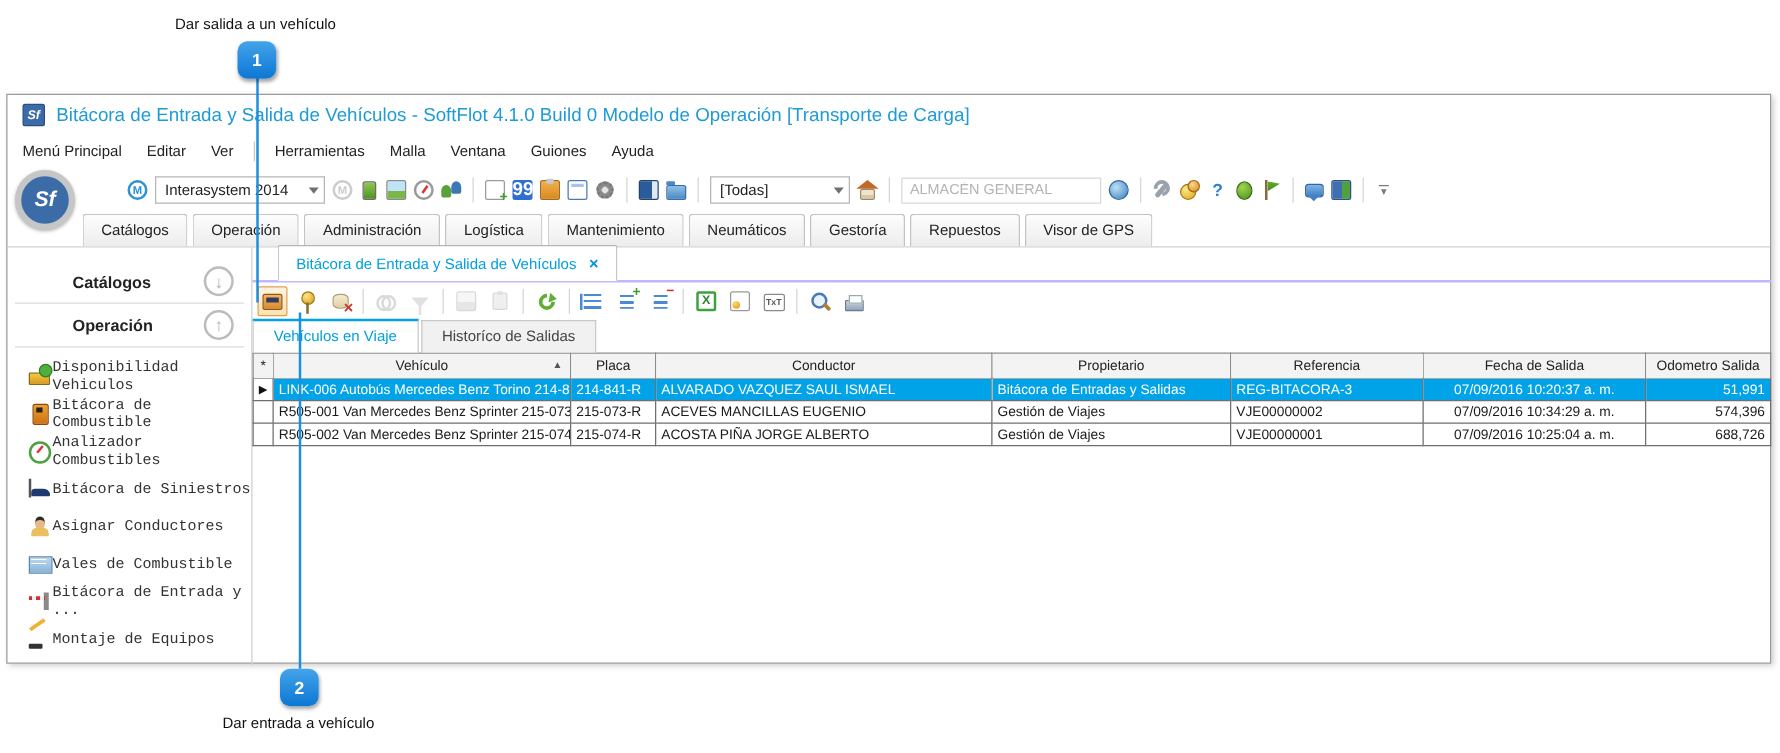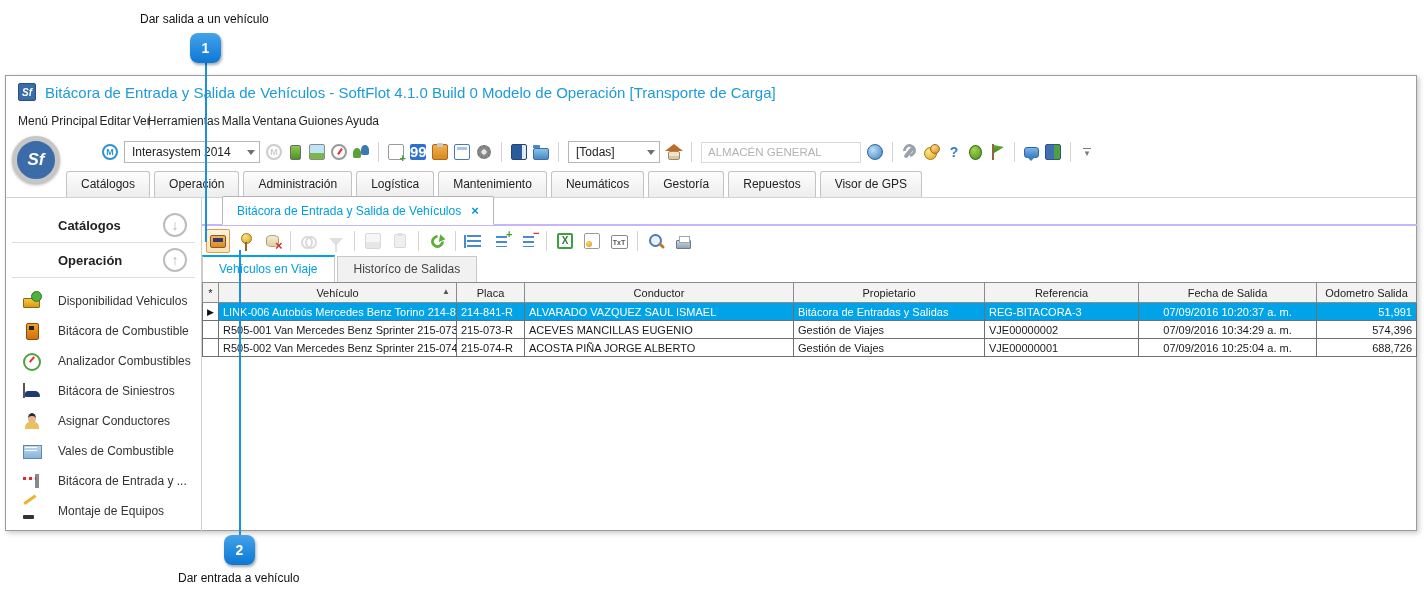--- a/index.html
+++ b/index.html
@@ -17,21 +17,21 @@
   
   .window { position:absolute; left:5px; top:75px; width:1412px; height:456px;
             background:#fff; border:1px solid #9b9b9b; box-shadow:2px 2px 5px rgba(0,0,0,.22); }
 
   .titlebar { height:32px; display:flex; align-items:center; gap:9px; padding:0 12px; }
   .app-ico { width:18px; height:18px; background:#3c6ca8; border:1px solid #2a4e7e; border-radius:2px;
              color:#fff; font-style:italic; font-weight:bold; font-size:10px;
              display:flex; align-items:center; justify-content:center; }
   .title-text { color:#1e9bd7; font-size:15px; white-space:nowrap; }
 
-  .menubar { height:26px; display:flex; align-items:center; gap:2px; padding:0 12px; font-size:12px; color:#222; }
+  .menubar { height:26px; display:flex; align-items:center; gap:20px; padding:0 12px; font-size:12px; color:#222; }
   .menubar .msep { width:1px; height:16px; background:#c9c9c9; margin:0 -4px; }
   .menubar span { cursor:default; }
 
   .toolbar { height:36px; display:flex; align-items:center; gap:6px; padding-left:96px; }
   .tsep { width:1px; height:20px; background:#d5d5d5; margin:0 3px; flex:none; }
   .combo { height:22px; border:1px solid #b5b5b5; background:#fff; display:flex; align-items:center;
            font-size:12px; color:#222; padding:0 4px 0 7px; gap:6px; flex:none; }
   .combo .arr { width:0; height:0; border-left:4px solid transparent; border-right:4px solid transparent;
                 border-top:5px solid #707070; margin-left:auto; }
   .txtfield { height:21px; border:1px solid #d9d9d9; background:#fff; color:#b3b3b3;
@@ -52,22 +52,22 @@
 
   
   .sidebar { width:196px; border-right:1px solid #cfcfcf; padding-top:12px; flex:none; }
   .sb-header { height:30px; display:flex; align-items:center; justify-content:space-between;
                padding:0 14px 0 52px; }
   .sb-header .hlabel { font-weight:bold; font-size:13px; color:#222; }
   .circ { width:24px; height:24px; border:2px solid #bcbcbc; border-radius:50%; color:#b5b5b5;
           display:flex; align-items:center; justify-content:center; font-size:14px; font-weight:bold; }
   .sb-div { border-top:1px solid #dcdcdc; margin:2px 6px; }
   .sb-items { margin-top:8px; }
-  .sb-item { height:30px; display:flex; align-items:center; gap:16px; padding-left:16px;
-             font-size:12px; color:#333; cursor:default; }
+  .sb-item { height:30px; display:flex; align-items:center; gap:0; padding-left:16px;
+             font-size:12px; color:#333; cursor:default;font-family:Liberation Mono, monospace; }
 
   
   .docpane { flex:1; position:relative; }
   .doctabrow { height:28px; border-bottom:2px solid #c4b5fd; display:flex; align-items:flex-end; padding-left:20px; }
   .doctab { border:1px solid #b5b5b5; border-bottom:1px solid #fff; margin-bottom:-1px;
             background:#fff; color:#00a0dd; font-size:12px; padding:6px 14px; border-radius:2px 2px 0 0;
             display:flex; align-items:center; gap:10px; white-space:nowrap; }
   .doctab .x { color:#0095dd; font-weight:bold; font-size:13px; cursor:pointer; }
 
   .dtoolbar { height:30px; display:flex; align-items:center; gap:3px; padding-left:4px; }
@@ -225,21 +225,21 @@
     <span class="tsep"></span>
     <span class="ic ic-noteadd"></span>
     <span class="ic ic-99">99</span>
     <span class="ic ic-clip"></span>
     <span class="ic ic-gridico"></span>
     <span class="ic ic-gear"></span>
     <span class="tsep"></span>
     <span class="ic ic-book"></span>
     <span class="ic ic-folder"></span>
     <span class="tsep"></span>
-    <div class="combo" style="width:92px">
+    <div class="combo" style="width:112px">
       <span>[Todas]</span>
       <span class="arr"></span>
     </div>
     <span class="ic ic-home"></span>
     <span class="tsep"></span>
     <input class="txtfield" readonly="" value="ALMACÉN GENERAL" style="">
     <span class="ic ic-globe"></span>
     <span class="tsep"></span>
     <span class="ic ic-wrench"></span>
     <span class="ic ic-coins"></span>

